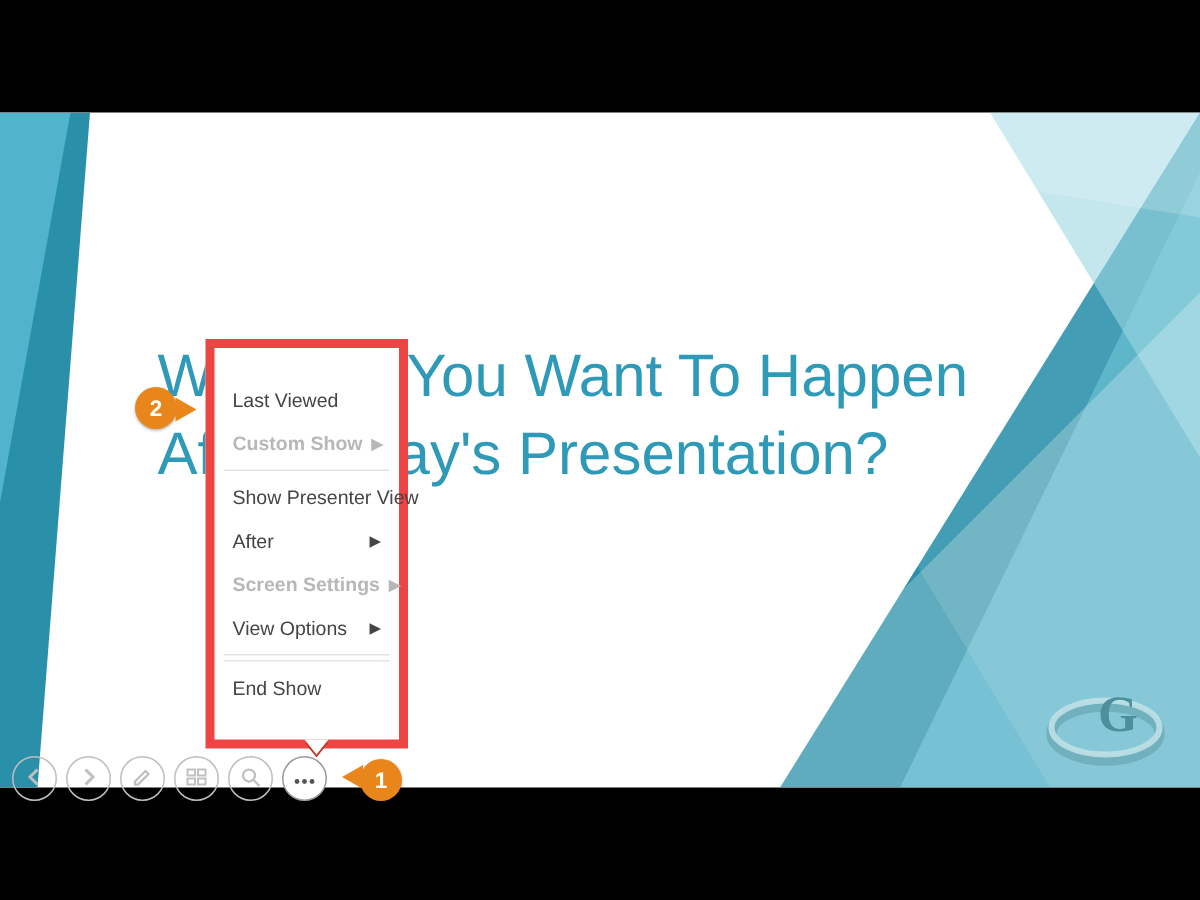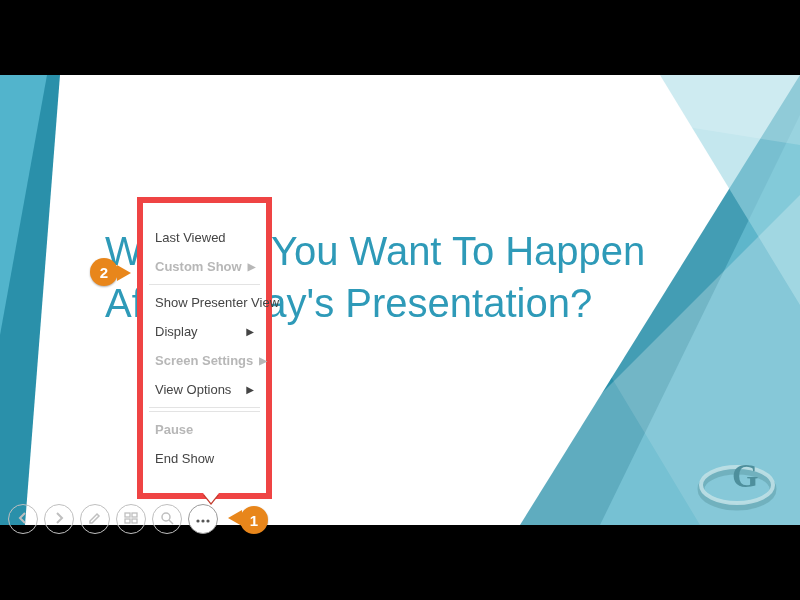--- a/index.html
+++ b/index.html
@@ -217,36 +217,33 @@
     </div>
     <div class="menu-item disabled">
       <span>Custom Show</span>
       <span class="submenu-caret">▶</span>
     </div>
     <div class="menu-sep"></div>
     <div class="menu-item">
       <span>Show Presenter View</span>
     </div>
     <div class="menu-item">
-      <span>Display</span>
+      <span>After</span>
       <span class="submenu-caret">▶</span>
     </div>
     <div class="menu-item disabled">
       <span>Screen Settings</span>
       <span class="submenu-caret">▶</span>
     </div>
     <div class="menu-item">
       <span>View Options</span>
       <span class="submenu-caret">▶</span>
     </div>
     <div class="menu-sep"></div>
     <div class="menu-sep"></div>
-    <div class="menu-item disabled">
-      <span>Pause</span>
-    </div>
     <div class="menu-item">
       <span>End Show</span>
     </div>
   </div>
 
   <div class="callout" style="left:240px; bottom:66px;">
     <span>1</span>
   </div>
   <div class="callout-pointer" style="left:228px; bottom:74px; transform:scaleX(-1);"></div>
 

